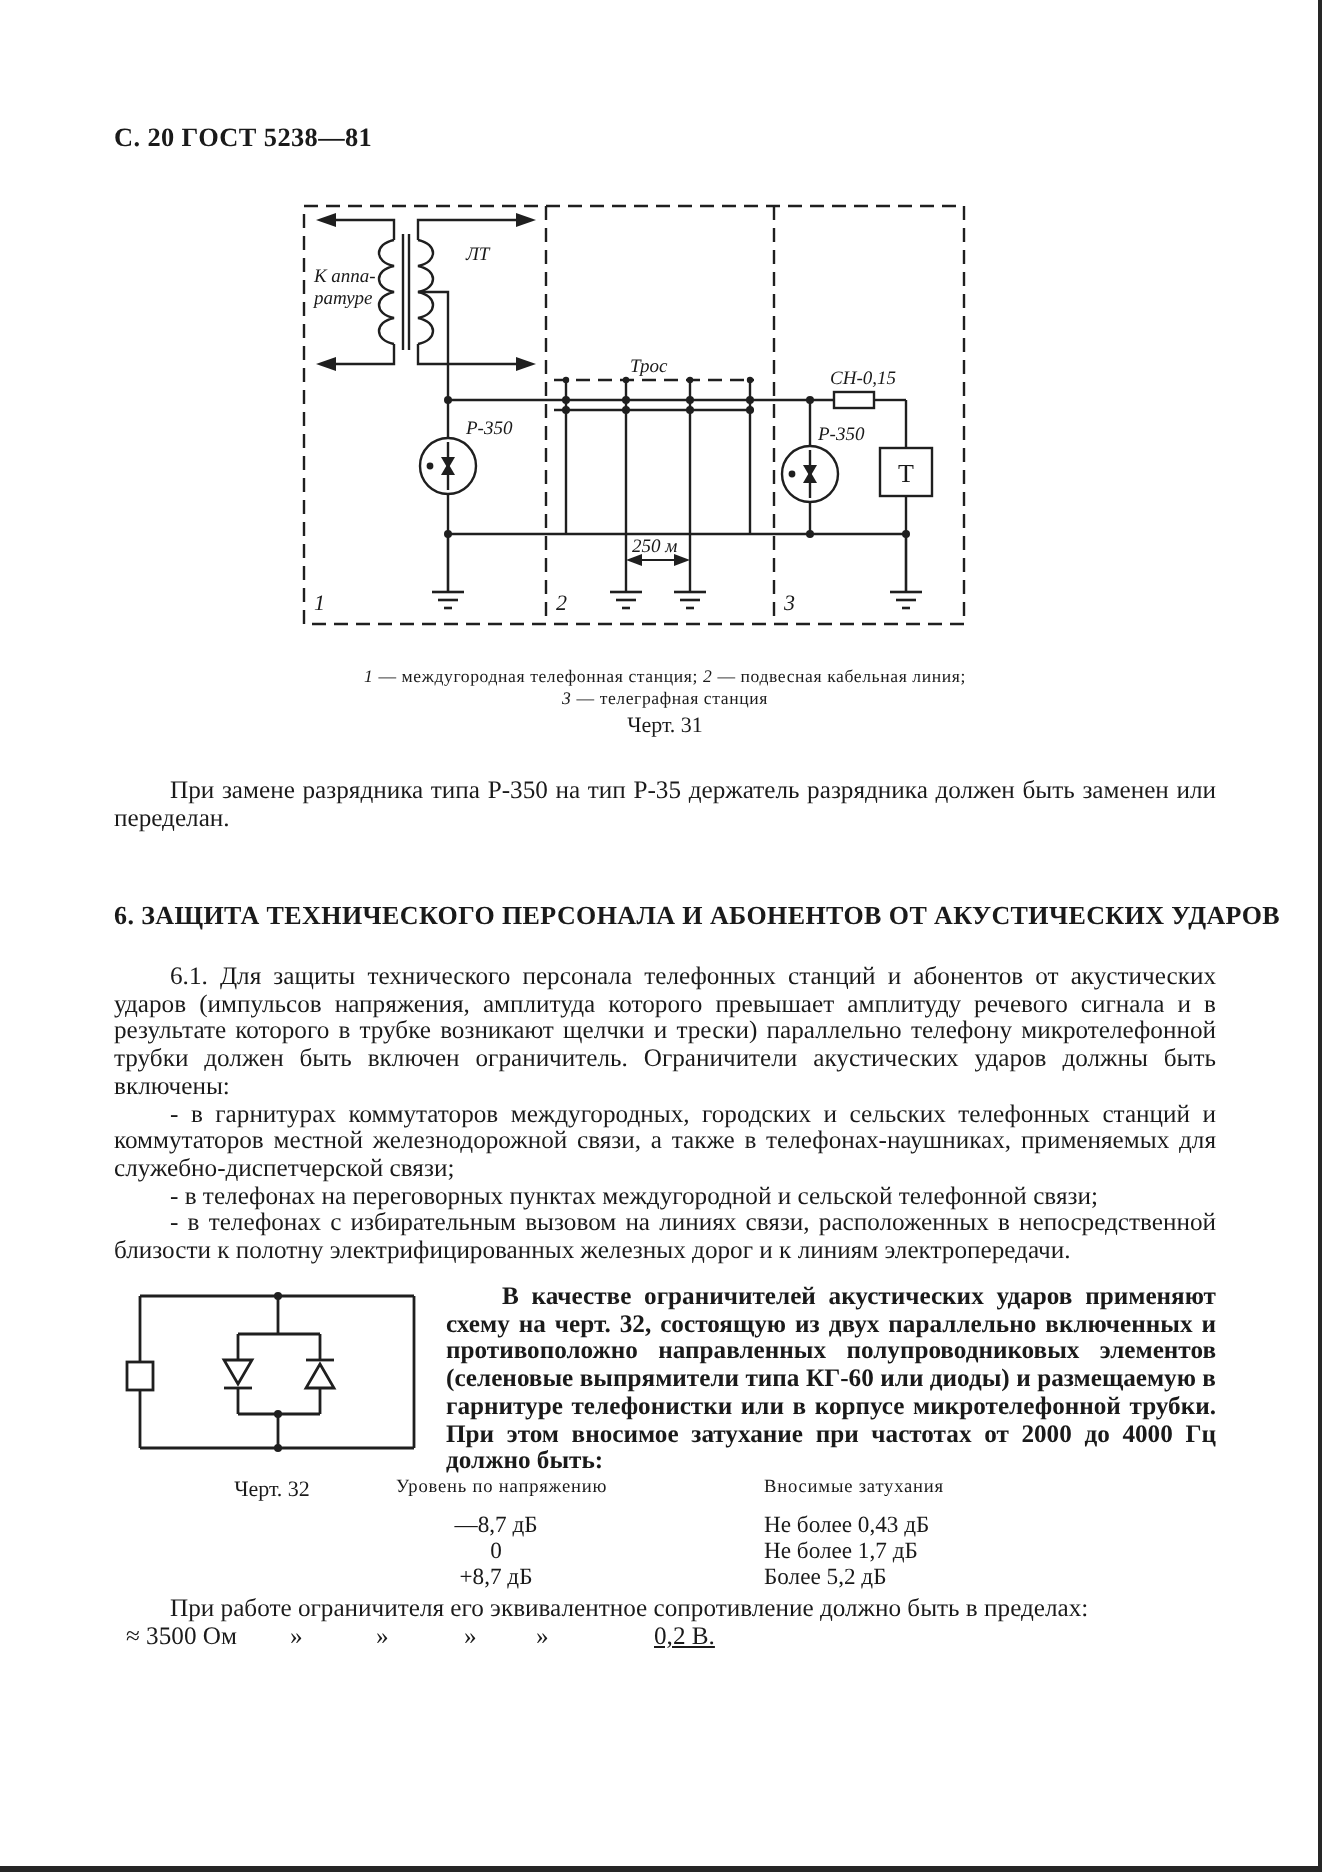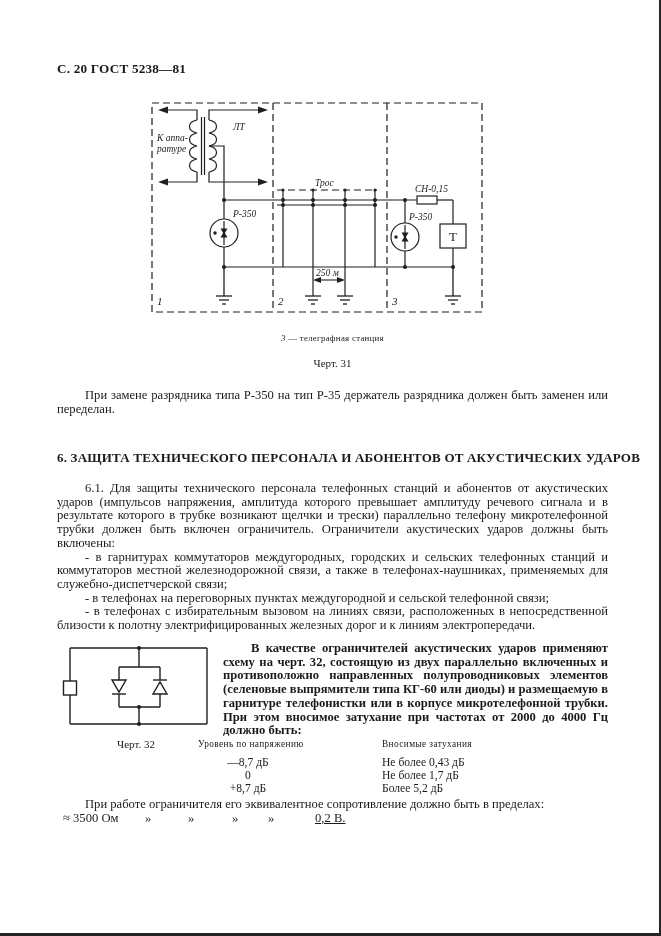--- a/index.html
+++ b/index.html
@@ -48,21 +48,21 @@
   .mt-col1 { margin-left:141px; width:100px; text-align:center; }
   .mt-col2 { margin-left:84px; width:200px; text-align:left; }
   .mt-h { font-size:9.3px; letter-spacing:0.4px; margin-bottom:7px; white-space:nowrap; }
   .mt-v { font-size:11.6px; line-height:13.2px; }
   .res-block { left:57px; top:798px; width:551px; font-size:12.6px; line-height:13.8px; }
   .res-block .ind { text-indent:28px; }
   .res-line3 { position:relative; height:14px; }
   .res-line3 span { position:absolute; top:0; white-space:nowrap; }
   .rl-prefix { left:6px; }
   .rl-d1 { left:88px; } .rl-d2 { left:131px; } .rl-d3 { left:175px; } .rl-d4 { left:211px; }
-  .rl-val { left:258px;text-decoration:underline; }
+  .rl-val { left:270px;text-decoration:underline; }
   svg { display:block; }
   svg text { font-family:"Liberation Serif", serif; fill:#1a1a1a; }
   .lbl { font-style:italic; font-size:9.5px; }
   .lbl-num { font-style:italic; font-size:11px; }
   .lbl-t { font-size:13px; }
   .cap32 { font-size:11px; }
   .edge-r { right:0; top:0; width:2px; height:936px; background:#262626; }
   .edge-b { left:0; bottom:0; width:661px; height:3px; background:#262626; }
 </style>
 </head>
@@ -189,20 +189,21 @@
   <text x="316" y="276" class="lbl">250 м</text>
   <text x="409" y="220" class="lbl">Р-350</text>
   <text x="415" y="192" class="lbl">СН-0,15</text>
   <text x="453" y="241" class="lbl-t" text-anchor="middle">Т</text>
   <text x="157" y="305" class="lbl-num">1</text>
   <text x="278" y="305" class="lbl-num">2</text>
   <text x="392" y="305" class="lbl-num">3</text>
 </svg>
 
 <div class="abs fig31-caption">
+  <div><span class="it">1</span> <span>— междугородная телефонная станция;</span> <span class="it">2</span> <span>— подвесная кабельная линия;</span></div>
   <div><span class="it">3</span> <span>— телеграфная станция</span></div>
 </div>
 <div class="abs fig-num" style="top:357px;">Черт. 31</div>
 
 <div class="abs body-text" style="top:389px;">
   <p>При замене разрядника типа Р-350 на тип Р-35 держатель разрядника должен быть заменен или переделан.</p>
 </div>
 
 <div class="abs heading6">6. ЗАЩИТА ТЕХНИЧЕСКОГО ПЕРСОНАЛА И АБОНЕНТОВ ОТ АКУСТИЧЕСКИХ УДАРОВ</div>
 

